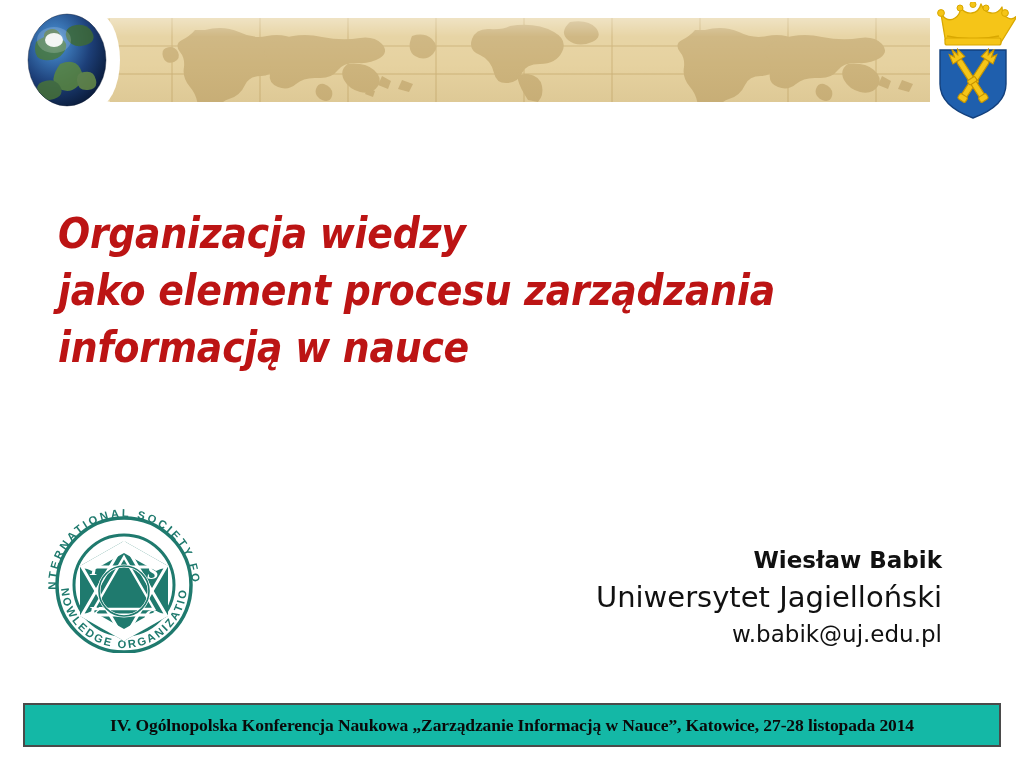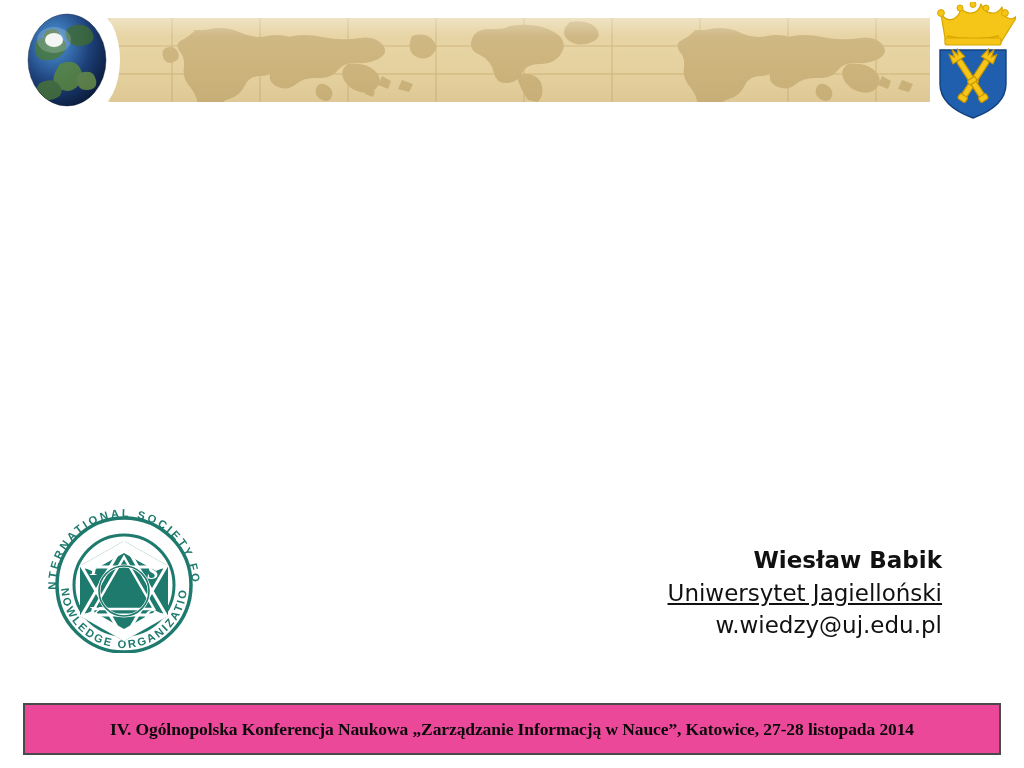--- a/index.html
+++ b/index.html
@@ -136,39 +136,38 @@
     font-family: "DejaVu Sans", "Liberation Sans", sans-serif;
     color: #111111;
     margin-top: 16px;
   }
   .author-name {
     font-size: 23px;
     font-weight: bold;
     line-height: 1.42;
   }
   .author-affil {
-    font-size: 23px;
+    font-size: 29px;
     font-weight: normal;
     line-height: 1.42;
-    text-decoration: underline;
   }
   .author-email {
     font-size: 23px;
     font-weight: normal;
     line-height: 1.42;
   }
 
   
   .footer-bar {
     position: absolute;
     left: 23px;
     top: 703px;
     width: 978px;
-    height: 52px;
-    background: #ec4899;
+    height: 44px;
+    background: #14b8a6;
     border: 2px solid #4a4a4a;
     box-sizing: border-box;
     display: flex;
     align-items: center;
     justify-content: center;
   }
   .footer-text {
     font-family: "Liberation Serif", "DejaVu Serif", serif;
     font-size: 17.5px;
     font-weight: bold;
@@ -286,20 +285,25 @@
         <g transform="rotate(-33 43 80)">
           <rect x="40" y="54" width="6" height="46" rx="2.4" fill="#f5c518"></rect>
           <rect x="38.5" y="76" width="9" height="5" rx="1.5" fill="#f5c518"></rect>
           <rect x="38.5" y="96" width="9" height="6" rx="1.8" fill="#f5c518"></rect>
           <path d="M36 54 l2 -10 l3 5 l2 -8 l2 8 l3 -5 l2 10 z" fill="#f5c518"></path>
         </g>
       </g>
     </svg>
   </div>
 
+  <div class="title-block">
+    <div class="title-line">Organizacja wiedzy</div>
+    <div class="title-line">jako element procesu zarządzania</div>
+    <div class="title-line">informacją w nauce</div>
+  </div>
 
   <svg class="isko-logo" viewBox="0 0 180 148">
     <defs>
       <path id="arcTop" d="M 22 80 A 68 68 0 0 1 158 80"></path>
       <path id="arcBot" d="M 27 80 A 63 63 0 0 0 153 80"></path>
     </defs>
 
     <circle cx="90" cy="80" r="67" fill="#ffffff" stroke="#1f7a6e" stroke-width="3.5"></circle>
     <circle cx="90" cy="80" r="50" fill="#ffffff" stroke="#1f7a6e" stroke-width="3"></circle>
 
@@ -334,20 +338,20 @@
       <text x="56" y="70">I</text>
       <text x="113" y="74">S</text>
       <text x="54" y="116">K</text>
       <text x="110" y="119">O</text>
     </g>
   </svg>
 
   <div class="author-block">
     <div class="author-name">Wiesław Babik</div>
     <div class="author-affil">Uniwersytet Jagielloński</div>
-    <div class="author-email">w.wiedzy@uj.edu.pl</div>
+    <div class="author-email">w.babik@uj.edu.pl</div>
   </div>
 
   <div class="footer-bar">
     <span class="footer-text">IV. Ogólnopolska Konferencja Naukowa „Zarządzanie Informacją w Nauce”, Katowice, 27-28 listopada 2014</span>
   </div>
 
 </div>
 
 </body></html>

